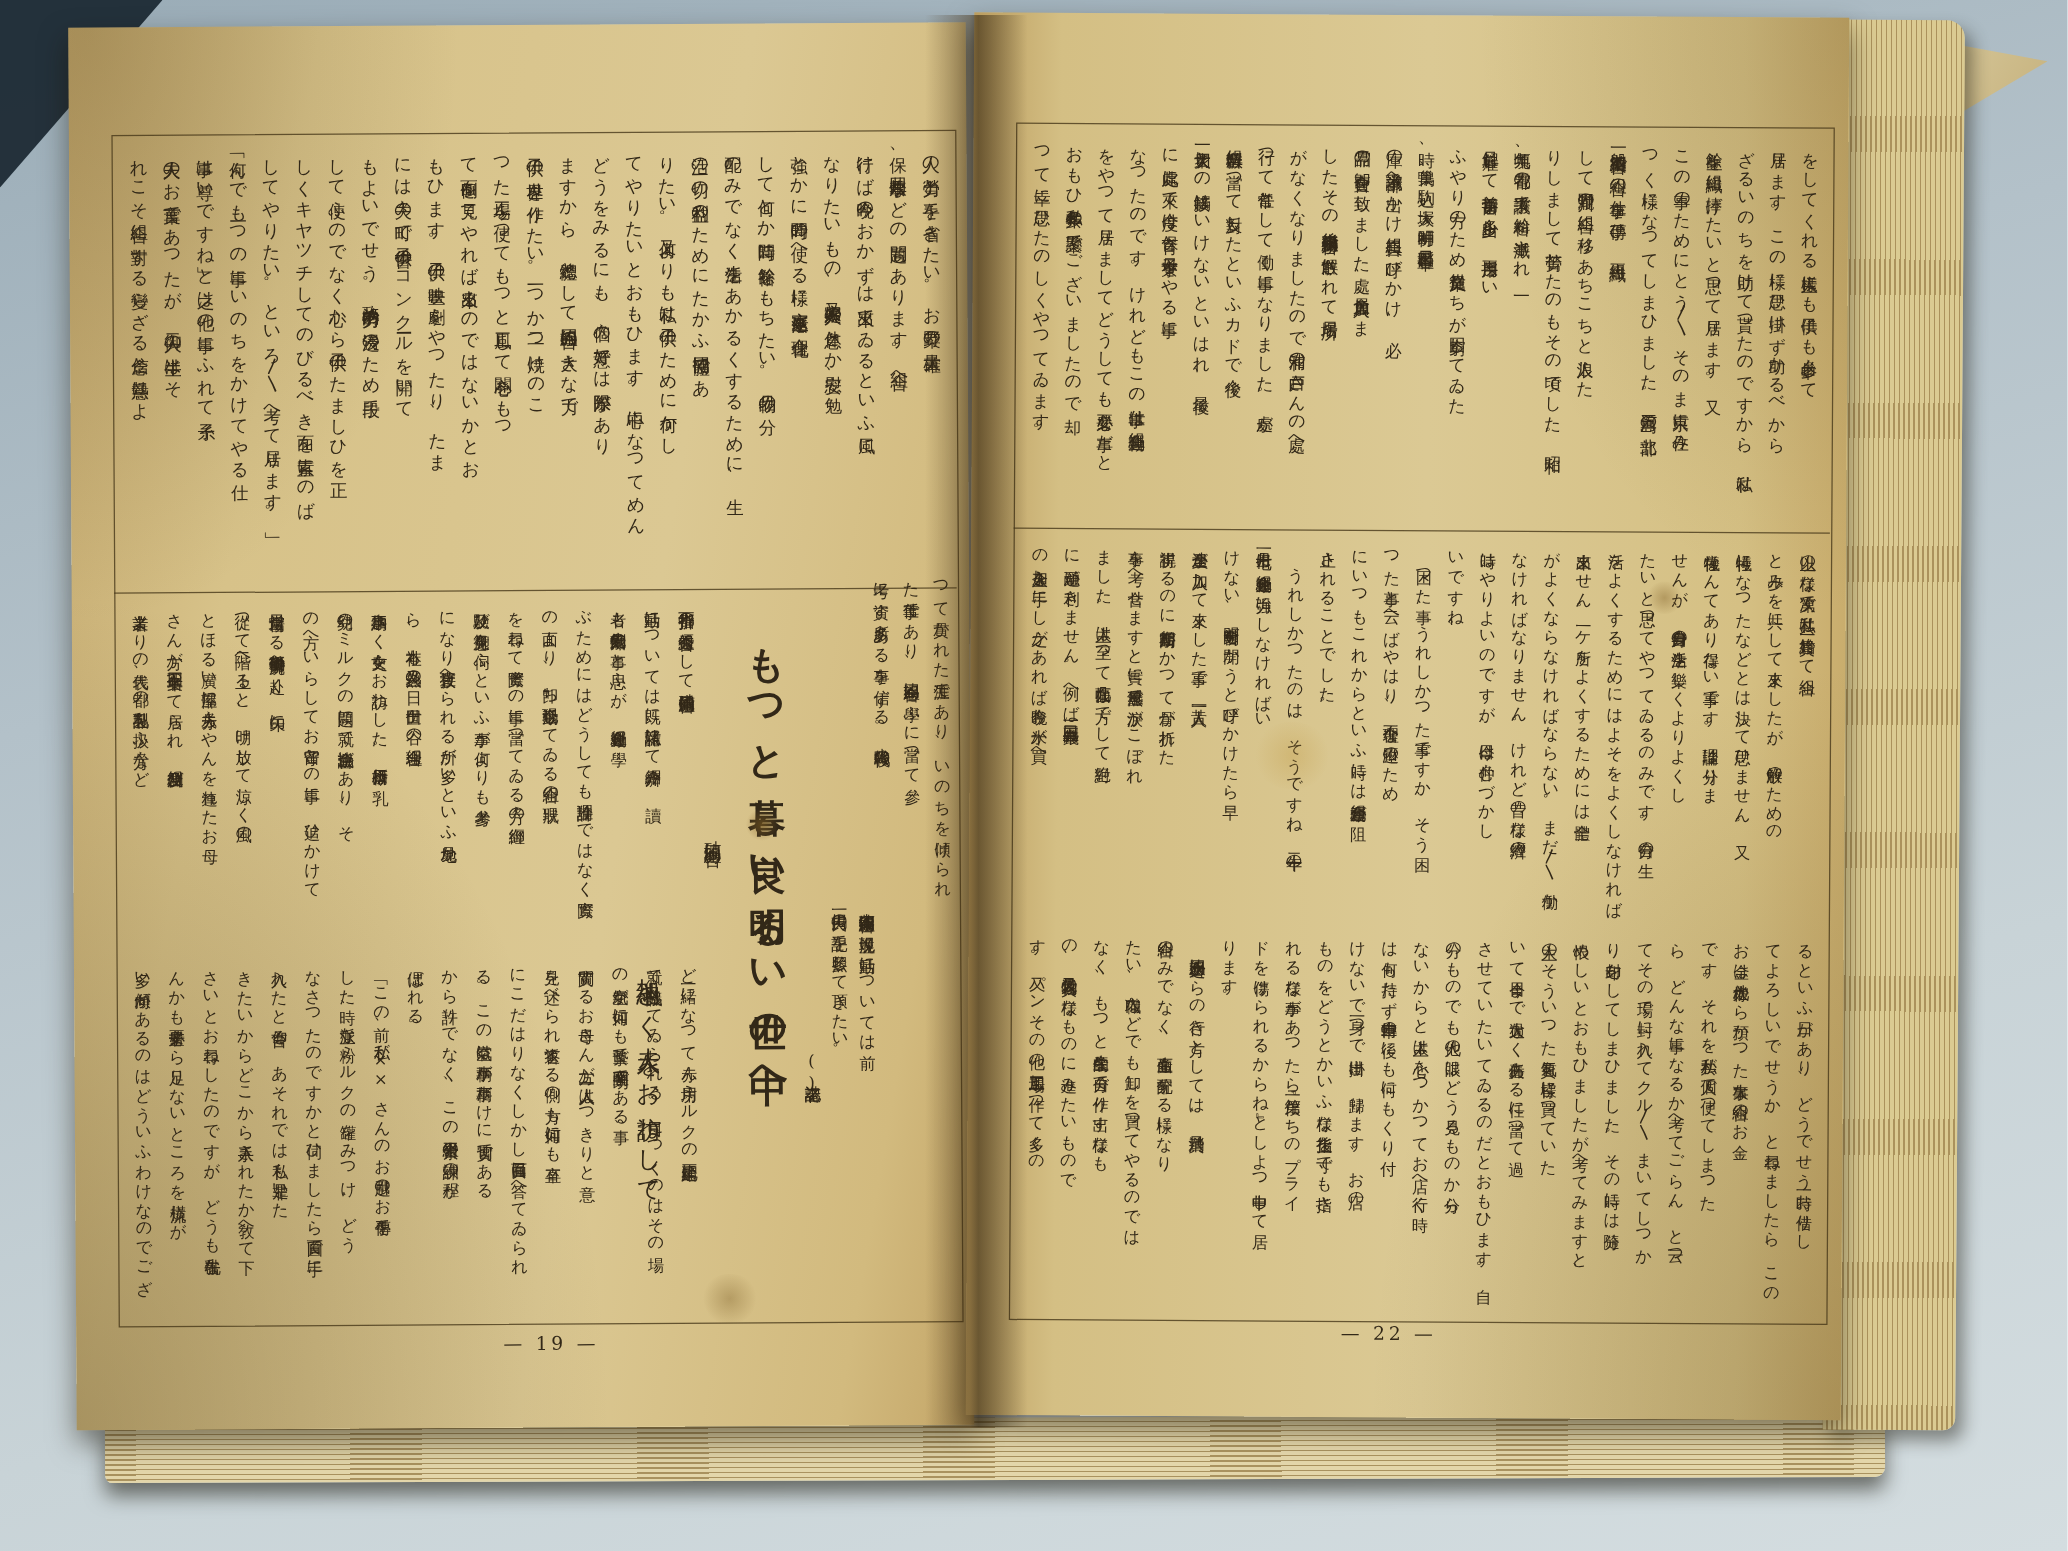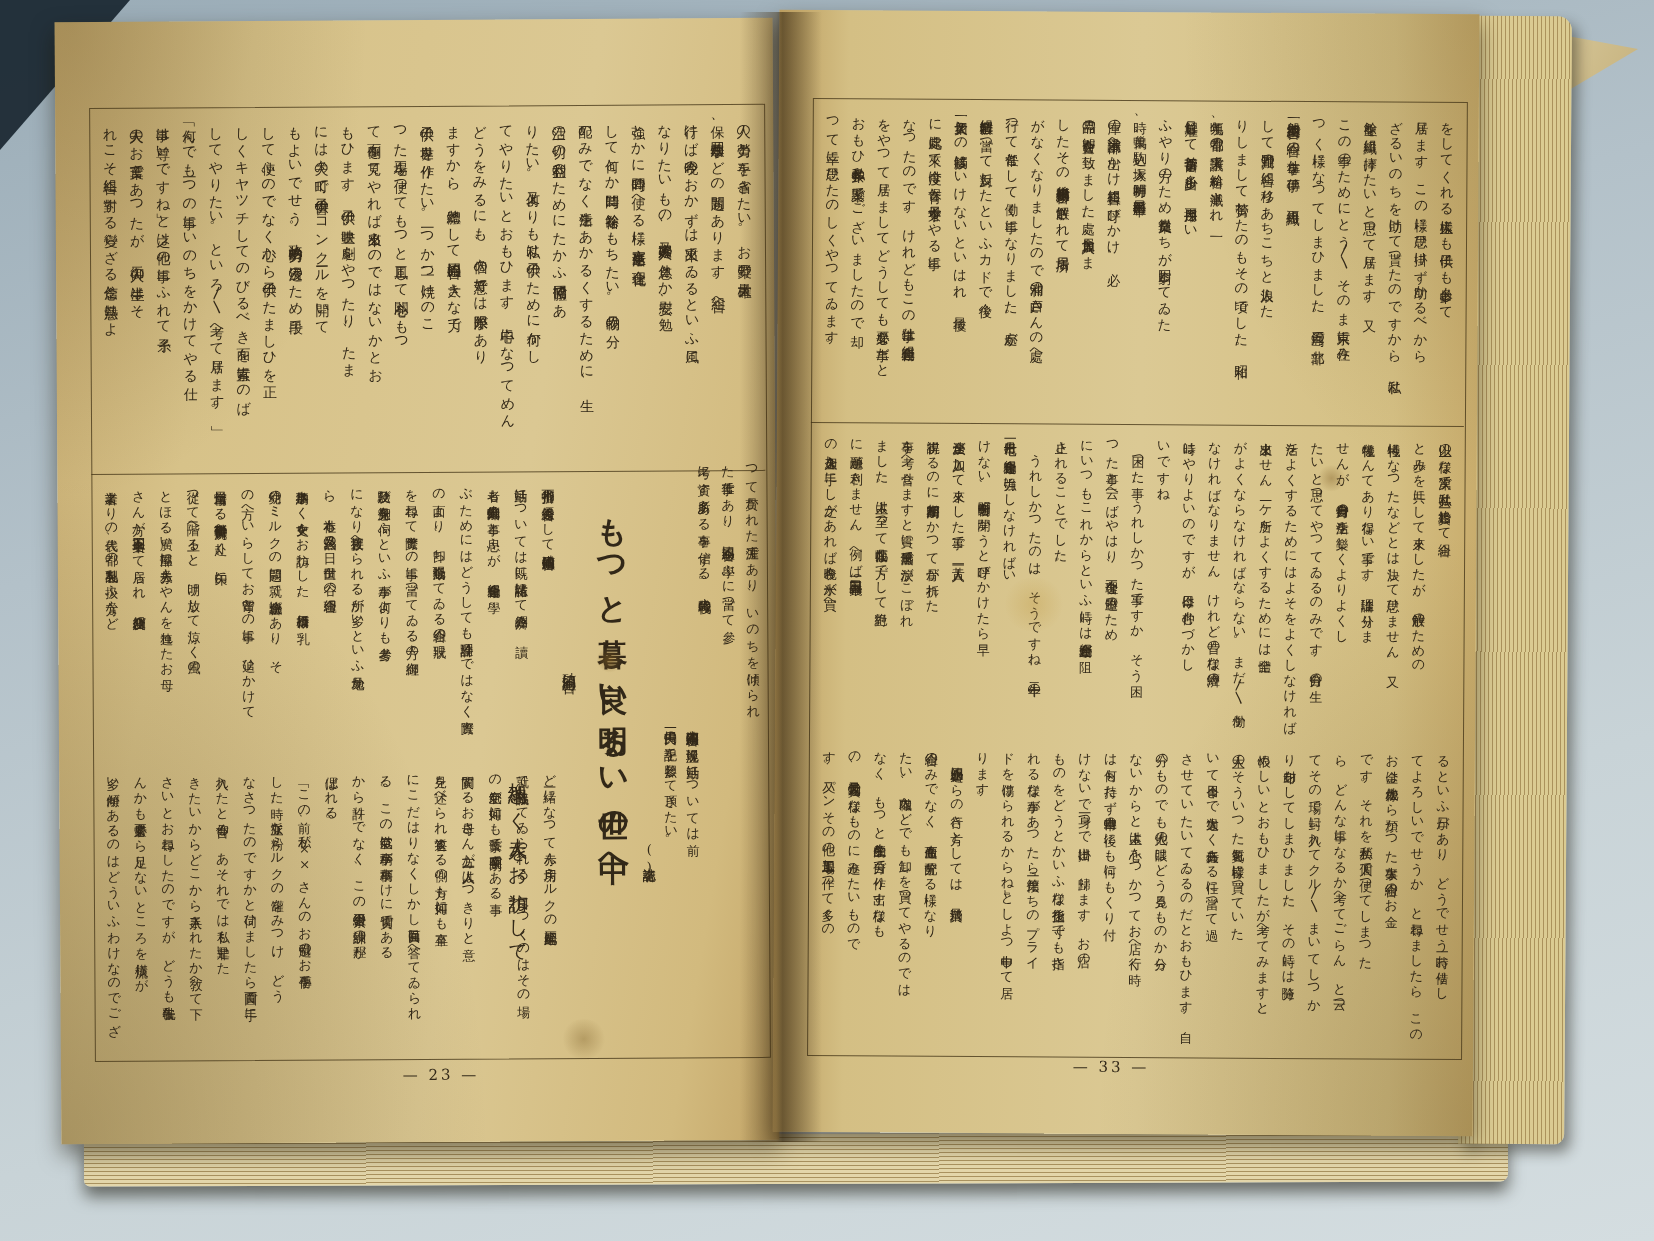--- a/index.html
+++ b/index.html
@@ -173,21 +173,21 @@
 から許りでなく、この組合平素の訓練の程が
 偲ばれる。
 　「この前、私が××さんのお引越のお手傳を
 した時、立派な粉ミルクの罐をみつけ、どう
 なさつたのですかと伺ひましたら百圓で手に
 入れたと仰言る。あゝそれでは私も是非いた
 ゞきたいからどこから入手されたか敎へて下
 さいとお尋ねしたのですが、どうも牛乳缶な
 んかも必要量すら足りないところを橫流しが
 多い傾向があるのはどういふわけなのでござ</div>
-      <div class="pageno pageno-left">— 23 —</div>
+      <div class="pageno pageno-left">— 19 —</div>
       <div class="stain s1"></div>
       <div class="stain s2"></div>
     </div>
 
     <div class="page page-right">
       <div class="frame frame-right"></div>
       <div class="vtext rt-top">をしてくれる様主人にも子供にも參々申して
 居ります。この様に思ひ掛けず助かるべから
 ざるいのちを助けて貰つたのですから、私は
 餘生を組織に捧げたいと思つて居ります。又
@@ -256,20 +256,20 @@
 ものをどうとかいふ様な後指を一寸でも指さ
 れる様な事があつたら『第一僕たちのプライ
 ドを傷けられるからね』としよつ中申して居
 ります。
 　協同組合之からの行き方としては、只消費
 組合のみでなく、生產面も分配する様になり
 たい、內職などでも卸しを買つてやるのでは
 なく、もつと生產的な自分で作り出す様なも
 の、又見返物質の様なものに進みたいもので
 す。又パンその他の加工工場も作つて多くの</div>
-      <div class="pageno pageno-right">— 33 —</div>
+      <div class="pageno pageno-right">— 22 —</div>
       <div class="stain s3"></div>
       <div class="stain s4"></div>
     </div>
 
     <div class="gutter"></div>
   </div>
 </div>
 
 </body></html>

